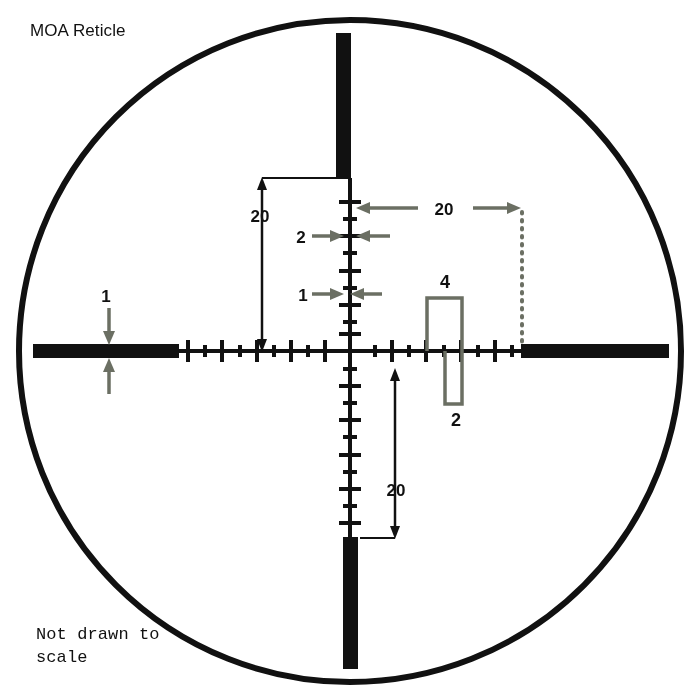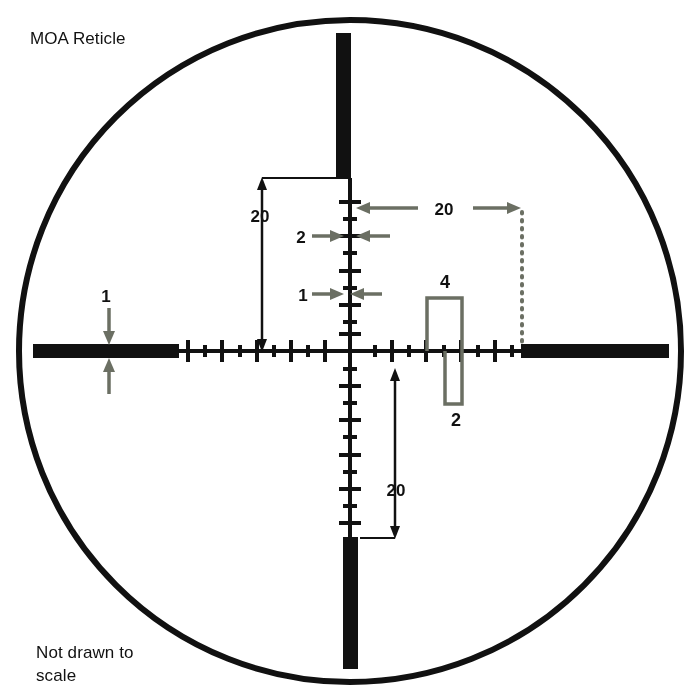--- a/index.html
+++ b/index.html
@@ -29,25 +29,26 @@
     position: absolute;
     font-family: "Liberation Sans", sans-serif;
     font-size: 17px;
     color: #111111;
     line-height: 1.35;
     white-space: pre-line;
     letter-spacing: 0.1px;
   }
   #title-label {
     left: 30px;
-    top: 28px;
+    top: 20px;
   }
   #note-label {
     left: 36px;
-    top: 642px;
+    top: 624px;
+    font-family: Liberation Mono, monospace;
   }
   #units-label {
     left: 562px;
     top: 622px;
   }
 </style>
 </head>
 <body>
 
 <div id="stage">

